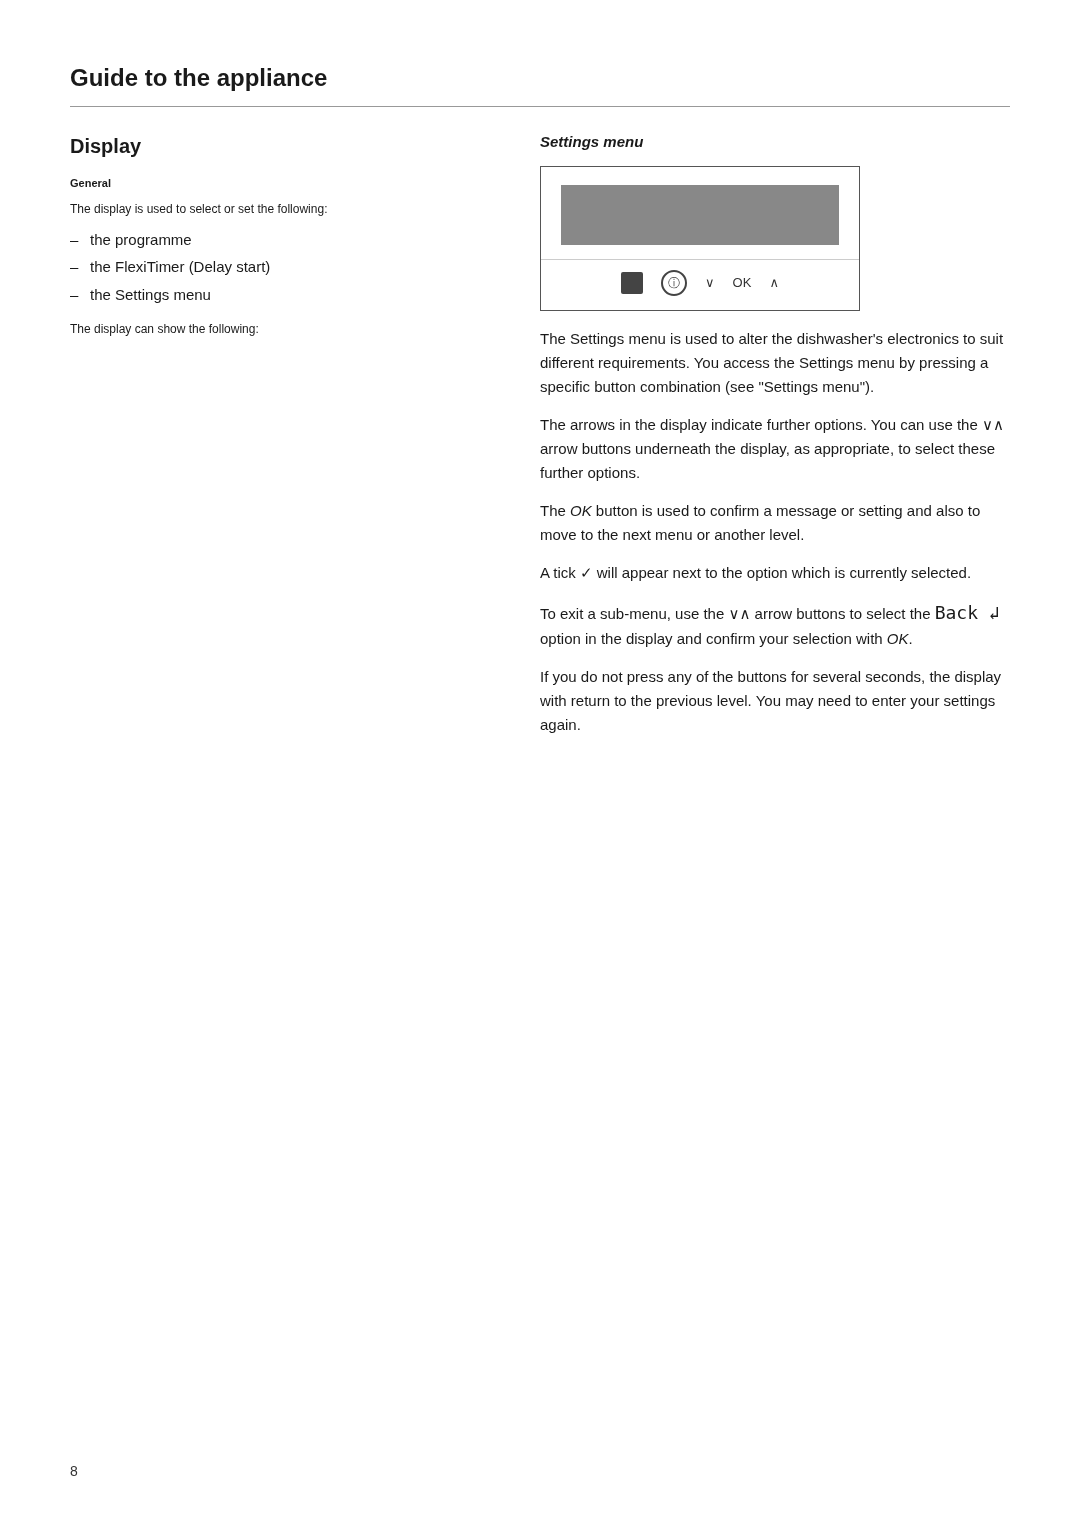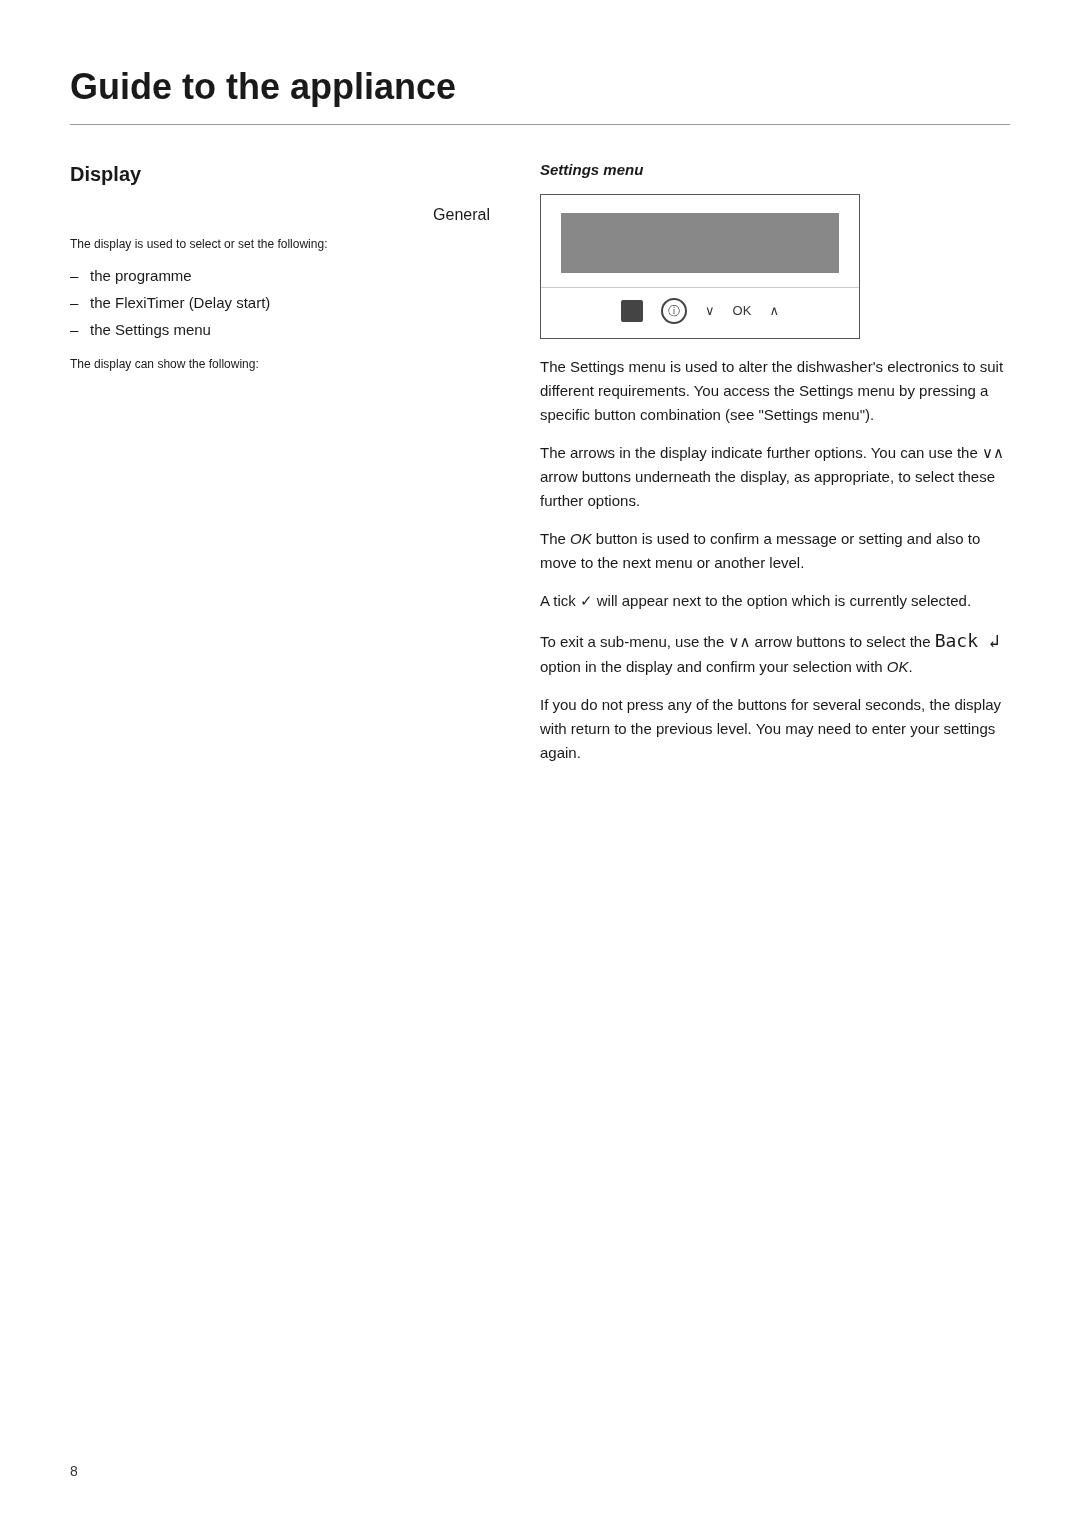--- a/index.html
+++ b/index.html
@@ -13,54 +13,53 @@
       font-size: 15px;
       line-height: 1.5;
       color: #1a1a1a;
       background: #ffffff;
       width: 1080px;
       min-height: 1532px;
       padding: 60px 70px 80px 70px;
     }
 
     .page-title {
-      font-size: 36px;
+      font-size: 24px;
       font-weight: bold;
       color: #1a1a1a;
       margin-bottom: 8px;
       padding-bottom: 10px;
       border-bottom: 1px solid #999;
     }
 
     .content-wrapper {
       display: flex;
       gap: 50px;
-      margin-top: 34px;
+      margin-top: 24px;
     }
 
     .left-column {
       flex: 0 0 420px;
       max-width: 420px;
     }
 
     .right-column {
       flex: 1;
     }
 
     .section-title {
       font-size: 20px;
       font-weight: bold;
       margin-bottom: 14px;
     }
 
     .subsection-title {
-      font-weight: normal;
+      font-weight: bold;
       margin-bottom: 8px;
-      font-size: 16px;
-      text-align: right;
+      font-size: 11px;
     }
 
     .body-text {
       font-size: 12px;
       line-height: 1.55;
       margin-bottom: 10px;
     }
 
     .bullet-list {
       list-style: none;

